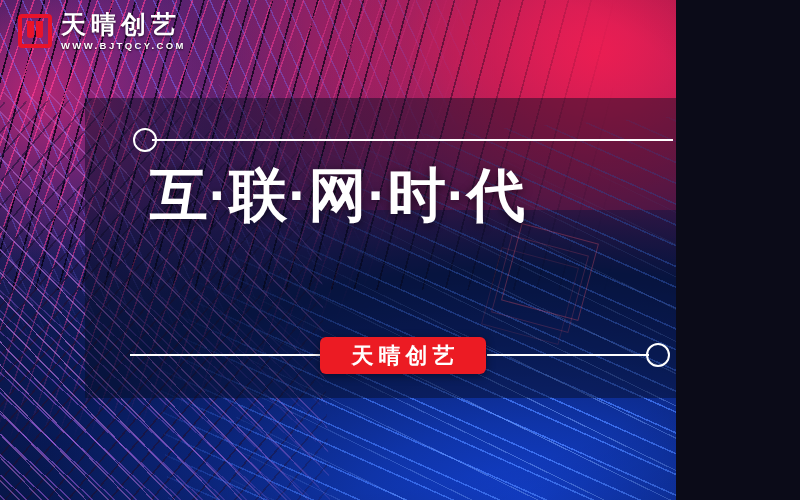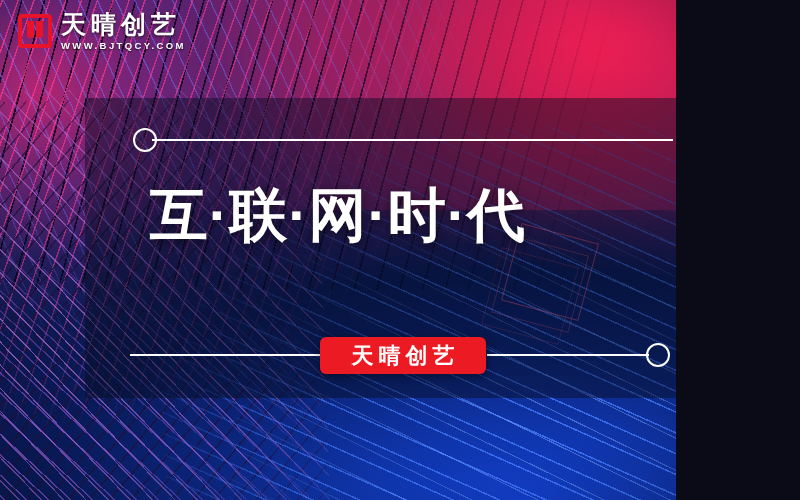--- a/index.html
+++ b/index.html
@@ -181,21 +181,20 @@
 
   
   .headline{
     position:absolute;left:0;right:0;top:166px;
     text-align:center;
     color:#ffffff;
     font-size:58px;font-weight:700;
     letter-spacing:1px;
     line-height:1;
     text-shadow:0 2px 10px rgba(0,0,0,.55);
-    margin-top:20px;
   }
   .subheadline{
     position:absolute;left:0;right:0;top:244px;
     text-align:center;
     color:#ef1a1a;
     font-size:62px;font-weight:700;
     letter-spacing:1px;
     line-height:1;
     text-shadow:0 2px 10px rgba(0,0,0,.45);
   }

